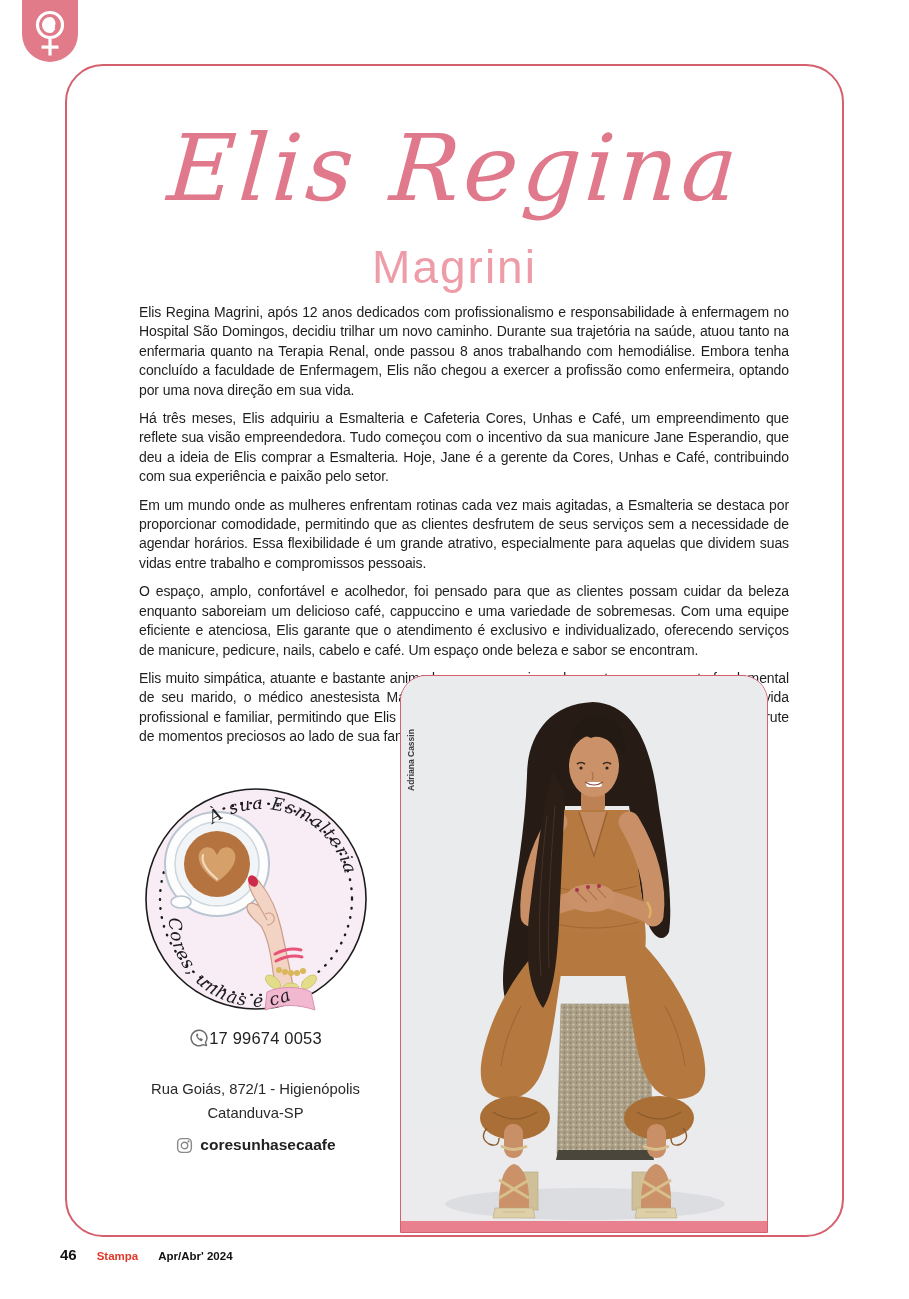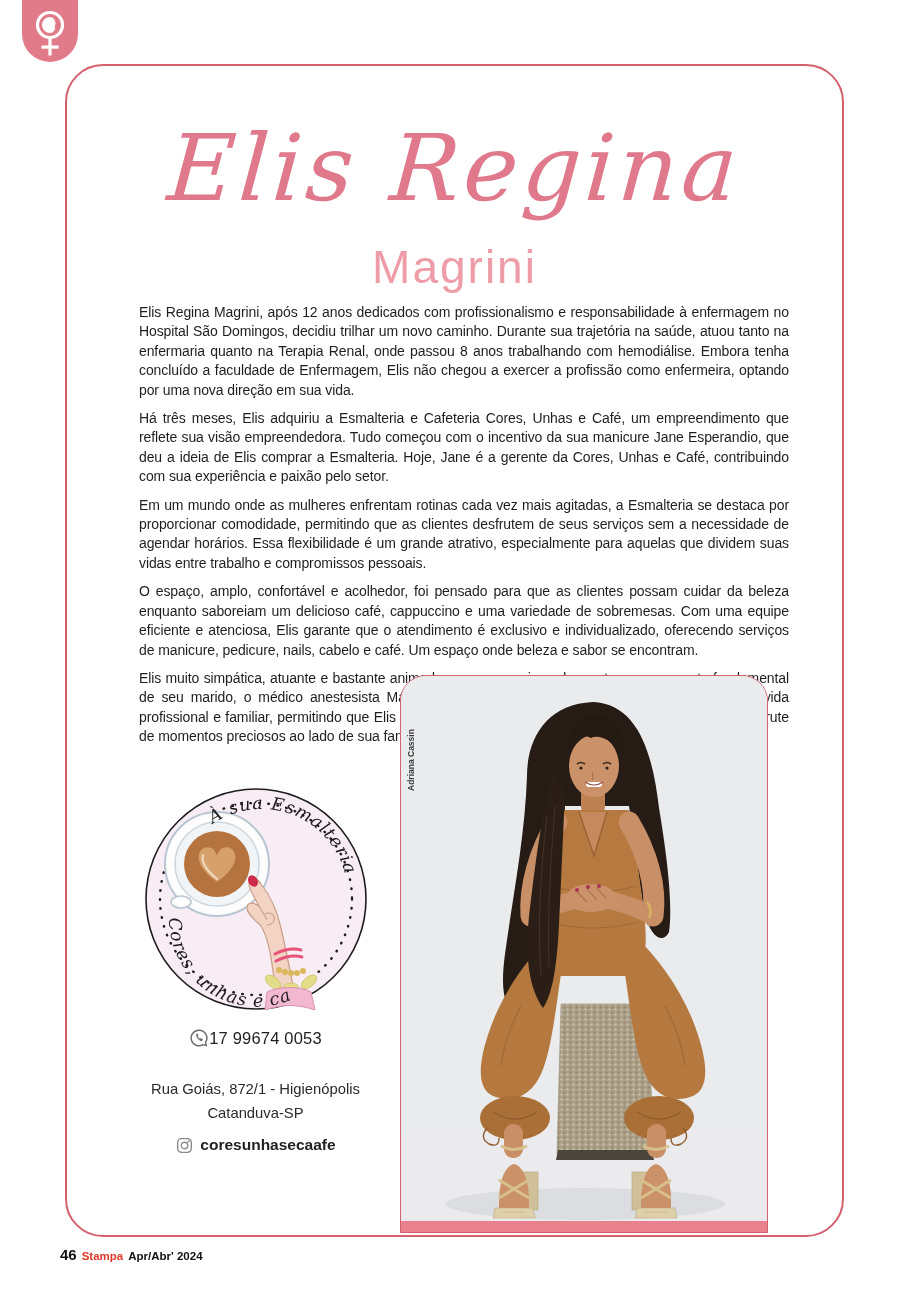--- a/index.html
+++ b/index.html
@@ -45,21 +45,21 @@
   .photo {
     position:absolute; left:400px; top:675px; width:368px; height:558px;
     border:1.5px solid #d5606e; border-radius:26px 26px 0 0; overflow:hidden;
     background:#e9ebed;
   }
   .photo svg { display:block; }
   .photo-strip {
     position:absolute; left:0; right:0; bottom:0; height:11px; background:#e8808d;
   }
   
-  .footer { position:absolute; left:60px; top:1246px; display:flex; align-items:baseline; gap:5px; }
+  .footer { position:absolute; left:60px; top:1246px; display:flex; align-items:baseline; gap:20px; }
   .footer .pnum { font-size:15px; font-weight:700; color:#111; }
   .footer .mag  { font-size:11.5px; font-weight:700; color:#e0392c; }
   .footer .issue{ font-size:11.5px; font-weight:700; color:#111; }
 </style>
 </head>
 <body>
 
 <div class="page">
 
   <div class="badge">

